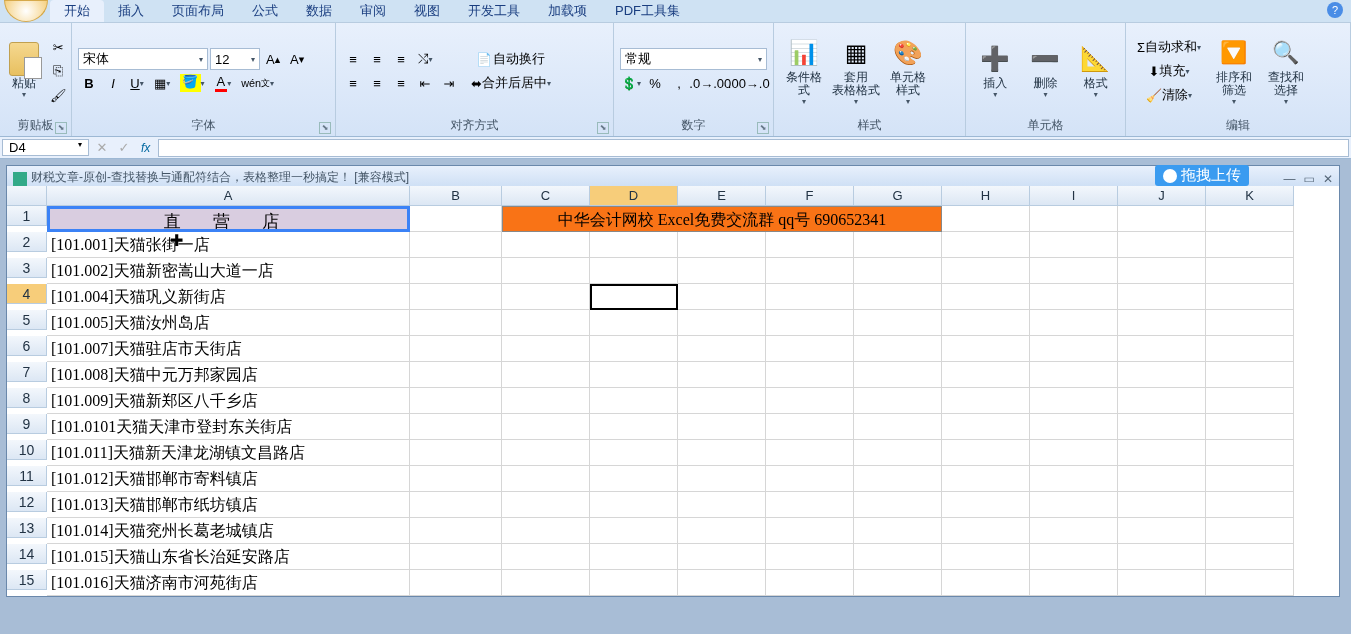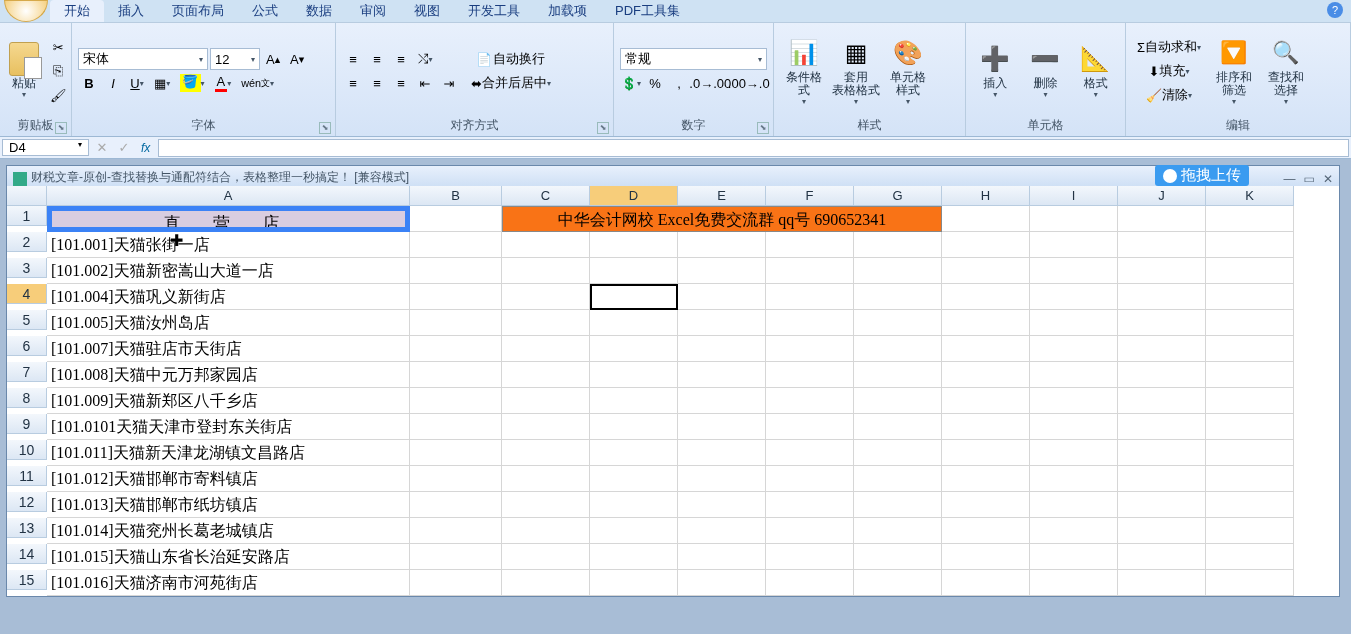--- a/index.html
+++ b/index.html
@@ -50,21 +50,21 @@
 .upload-badge { position: absolute; right: 90px; top: -1px; background: #3a9bf0; color: #fff; font-size: 15px; padding: 1px 8px; border-radius: 3px; display: flex; align-items: center; gap: 4px; }
 .upload-badge .cloud { width: 14px; height: 14px; background: #fff; border-radius: 50%; display: inline-block; }
 
 
 .grid { display: grid; grid-template-columns: 40px 363px 92px 88px 88px 88px 88px 88px 88px 88px 88px 88px; font-size: 15px; }
 .ch, .rh, .corner { background: linear-gradient(#f3f7fc, #dce7f4); border-right: 1px solid #b8cce0; border-bottom: 1px solid #b8cce0; text-align: center; font-size: 13px; color: #234; height: 20px; line-height: 20px; }
 .ch.sel { background: #f7cd7a; }
 .rh { font-size: 14px; }
 .rh.sel { background: #f7cd7a; }
 .cell { border-right: 1px solid #d6d6d6; border-bottom: 1px solid #d6d6d6; height: 26px; line-height: 26px; padding: 0 4px; white-space: nowrap; overflow: hidden; font-family: SimSun, serif; font-size: 16px; }
-.hdr-cell { background: #d9cde0; text-align: center; font-size: 17px; letter-spacing: 14px; border: 5px solid #3b82f6; }
+.hdr-cell { background: #d9cde0; text-align: center; font-size: 17px; letter-spacing: 14px; border: 3px solid #3b82f6; }
 .active-cell { border: 2px solid #000; background: #fff; position: relative; z-index: 2; }
 .cross-cursor { position: absolute; font-size: 16px; color: #000; pointer-events: none; }
 </style>
 </head>
 <body>
 
 <div class="office-btn"></div>
 <div class="help-icon">?</div>
 
 <div class="tabs" id="tabs">

